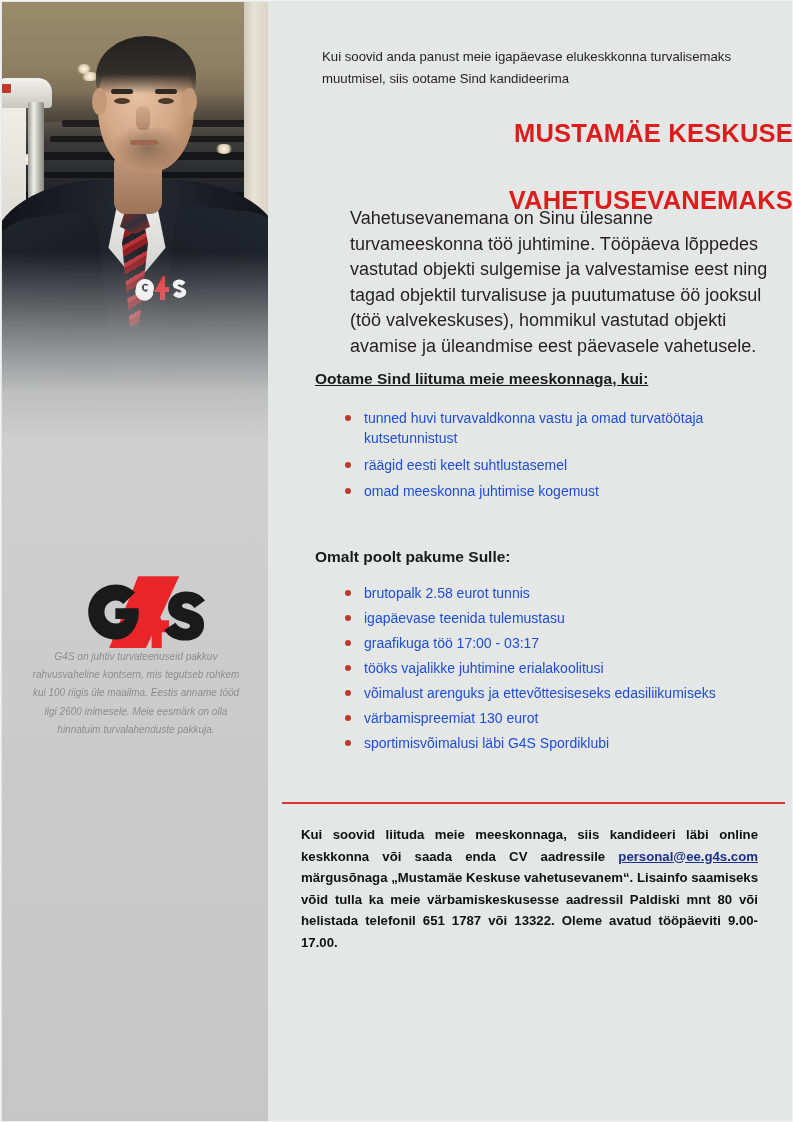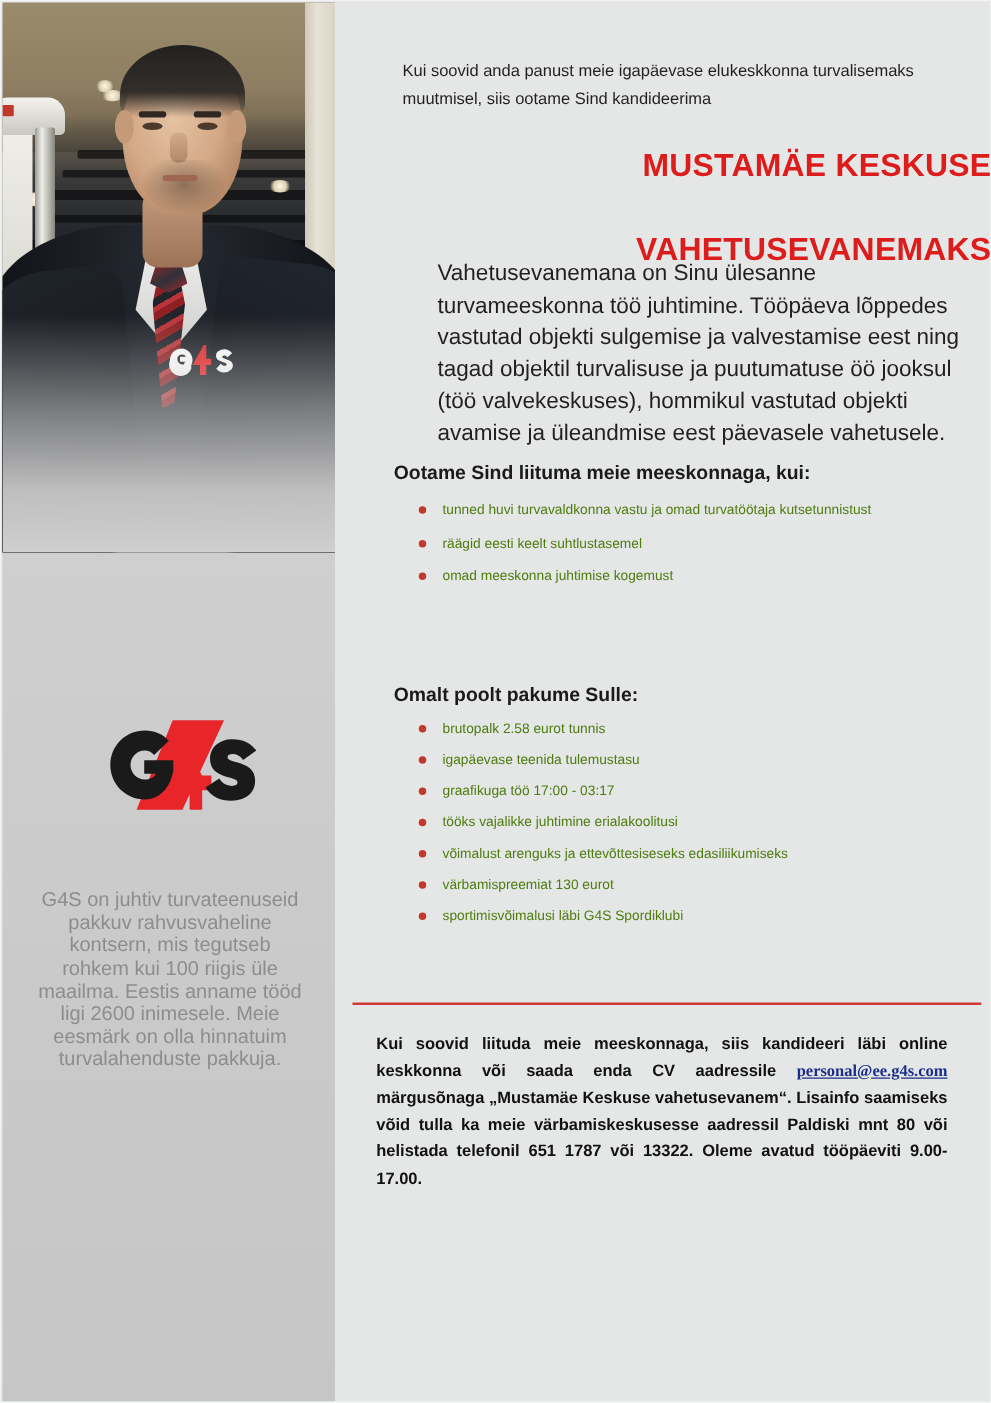--- a/index.html
+++ b/index.html
@@ -249,26 +249,27 @@
     position: absolute;
     left: 0; top: 556px;
     width: 266px; height: 108px;
     display: flex; align-items: center; justify-content: center;
   }
   #logo-block svg { display: block; }
 
   
   #about {
     position: absolute;
-    left: 28px; top: 710px;
+    left: 28px; top: 646px;
     width: 212px;
     text-align: center;
     color: #8d8d8d;
-    font-size: 16px;
+    font-size: 10px;
     line-height: 18.2px;
+    font-style: italic;
   }
 
   
   #main {
     position: absolute;
     left: 267px; top: 1px;
     width: 525px; height: 1120px;
     background: #e5e6e6;
   }
   .intro {
@@ -300,30 +301,30 @@
     line-height: 25.6px;
     margin-left: 28px;
   }
 
   .sec-head {
     position: absolute;
     color: #1a1a1a;
     font-weight: bold;
     font-size: 15.5px;
   }
-  #req-head { left: 47px; top: 368px; }
+  #req-head { left: 47px; top: 368px; text-decoration: underline; }
   #offer-head { left: 47px; top: 546px; }
 
   ul.bullets {
     position: absolute;
-    margin: 1px;
+    margin: 11px;
     padding: 0;
     list-style: none;
-    color: #4d7c0f;
-    font-size: 11px;
+    color: #1d4ed8;
+    font-size: 14px;
   }
   #req-list { left: 62px; top: 395px; width: 430px; }
   #offer-list { left: 62px; top: 570px; width: 430px; }
 
   ul.bullets li {
     position: relative;
     padding-left: 23px;
     line-height: 20px;
     margin-bottom: 6.5px;
   }
@@ -352,21 +353,20 @@
     font-weight: bold;
     font-size: 13.2px;
     line-height: 21.5px;
     text-align: justify;
     text-justify: inter-word;
   }
   #contact .email {
     color: #1b2f8a;
     text-decoration: underline;
     font-weight: bold;
-    font-family: Liberation Serif, serif;
   }
 </style>
 </head>
 <body>
 
 <div id="page">
 
   <div id="sidebar">
 
     <div id="photo">

